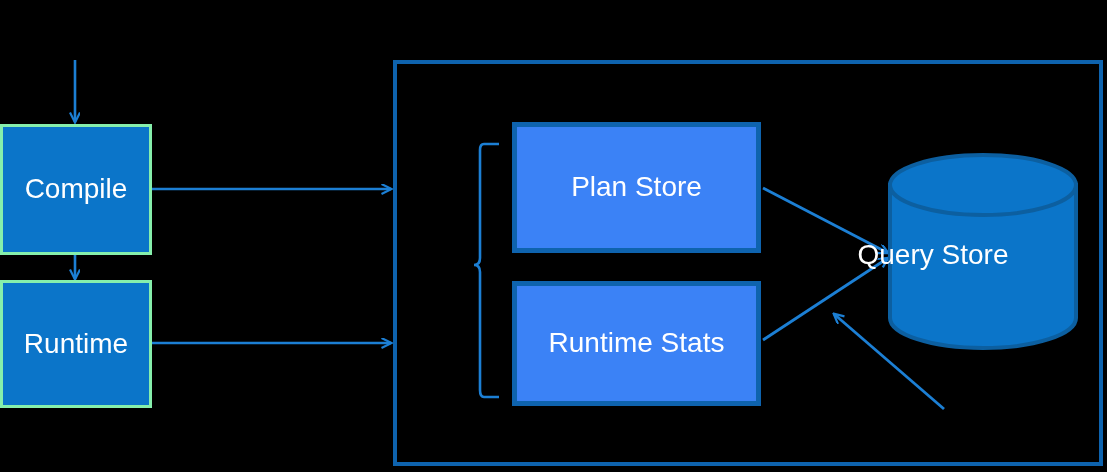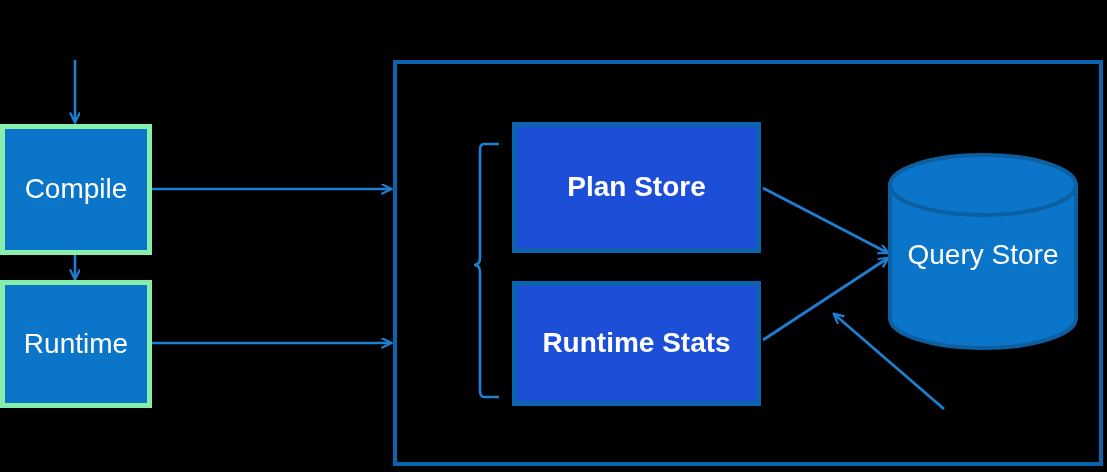--- a/index.html
+++ b/index.html
@@ -27,28 +27,27 @@
     box-sizing: border-box;
     display: flex;
     align-items: center;
     justify-content: center;
     text-align: center;
     color: #ffffff;
     line-height: 1.15;
   }
   .blue-box {
     background: #0B75C9;
-    border: 5px solid #86efac;
+    border: 3px solid #86efac;
     font-size: 28px;
   }
   .orange-box {
-    background: #1d4ed8;
+    background: #3b82f6;
     border: 5px solid #0E63AE;
     font-size: 28px;
-    font-weight: bold;
   }
   .cyl-label {
     position: absolute;
     display: flex;
     align-items: center;
     justify-content: center;
     text-align: center;
     color: #ffffff;
     font-size: 28px;
     line-height: 1.18;
@@ -123,17 +122,17 @@
   </div>
 
   <div class="node orange-box" style="left:512px; top:122px; width:249px; height:131px;">
     <span>Plan Store</span>
   </div>
 
   <div class="node orange-box" style="left:512px; top:281px; width:249px; height:125px;justify-content:center;">
     <span>Runtime Stats</span>
   </div>
 
-  <div class="cyl-label" style="left:890px; top:215px; width:186px; height:80px; flex-direction:column;">
+  <div class="cyl-label" style="left:840px; top:215px; width:186px; height:80px; flex-direction:column;">
     <span>Query Store</span>
   </div>
 
 </div>
 
 </body></html>

